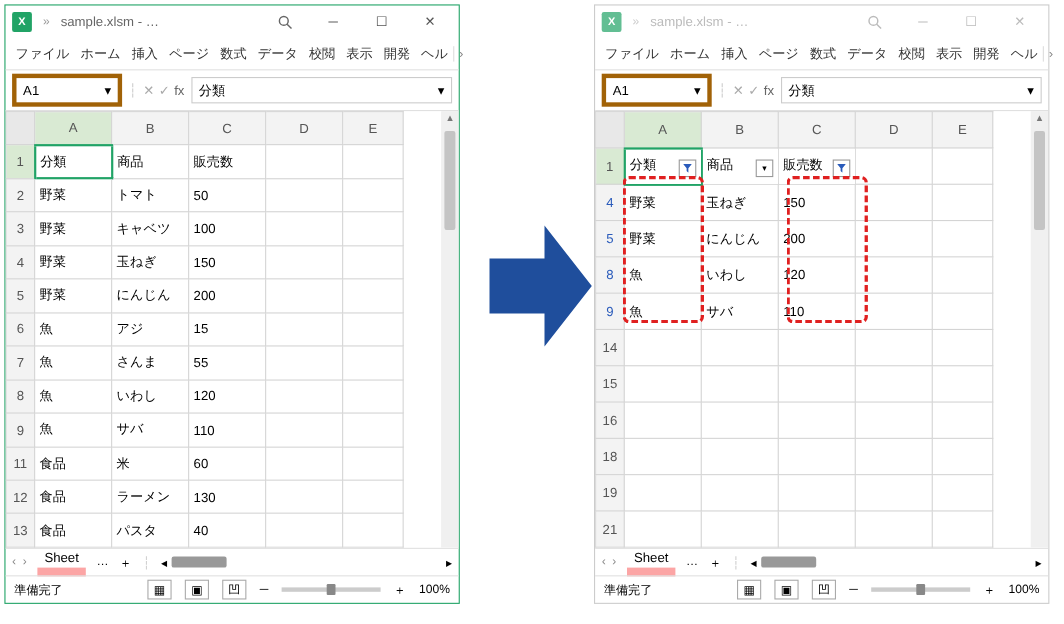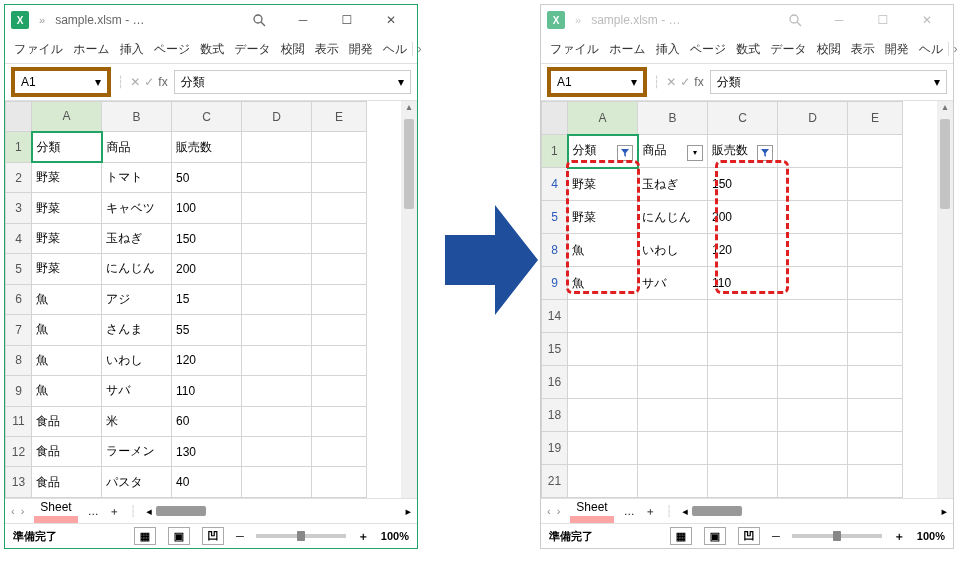--- a/index.html
+++ b/index.html
@@ -154,21 +154,20 @@
   .hscroll-track { flex: 1; display: flex; align-items: center; gap: 4px; }
   .hscroll-thumb { width: 50px; height: 10px; background: #999; border-radius: 2px; }
   .status-row {
     display: flex;
     height: 24px;
     border-top: 1px solid #e0e0e0;
     align-items: center;
     font-size: 11px;
     padding: 0 8px;
     gap: 12px;
-    font-weight: bold;
   }
   .status-spacer { flex: 1; }
   .view-btn {
     width: 20px; height: 16px;
     border: 1px solid #aaa;
     display: flex; align-items: center; justify-content: center;
   }
   .zoom-slider { width: 90px; height: 4px; background: #ccc; position: relative; }
   .zoom-slider::after {
     content: ""; position: absolute; left: 50%; top: -3px;

